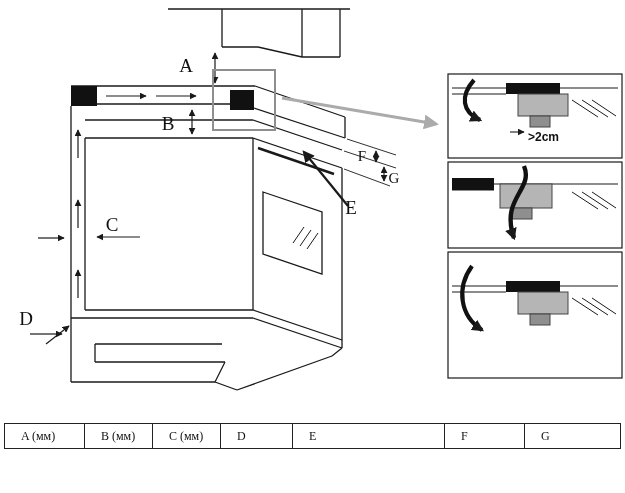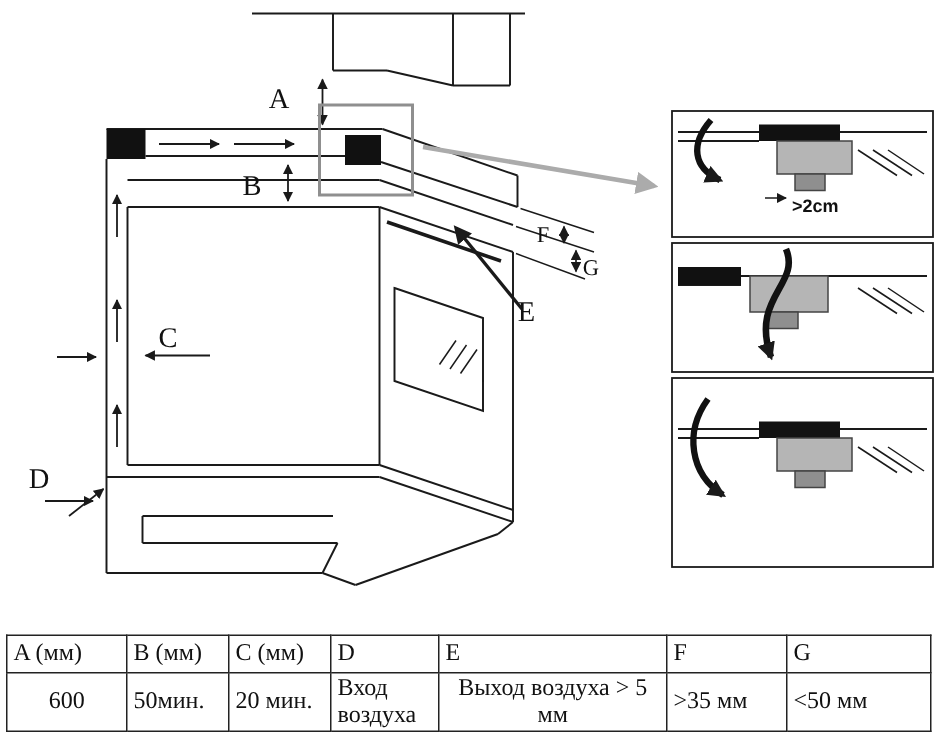--- a/index.html
+++ b/index.html
@@ -5,21 +5,21 @@
   html,body{margin:0;padding:0;background:#fff;}
   #page{position:relative;width:625px;height:493px;background:#fff;overflow:hidden;
         font-family:"Liberation Serif",serif;color:#111;}
   svg{display:block;}
   svg text{font-family:"Liberation Serif",serif;fill:#111;}
   .lbl-big{font-size:19px;}
   .lbl-sm{font-size:15px;}
   .gap-lbl{font-family:"Liberation Sans",sans-serif;font-size:12px;font-weight:bold;}
   table.dims{border-collapse:collapse;margin:3px 0 0 4px;width:616px;table-layout:fixed;}
   table.dims th,table.dims td{border:1px solid #222;font-family:"Liberation Serif",serif;
-        font-size:16px;font-weight:normal;text-align:left;padding:1px 4px;vertical-align:middle;
+        font-size:12px;font-weight:normal;text-align:left;padding:1px 16px;vertical-align:middle;
         overflow:hidden;}
   table.dims tr.hdr{height:25px;}
   table.dims tr.vals{height:34px;}
   .c-center{text-align:center !important;}
 </style>
 </head>
 <body>
 
 <div id="page">
 
@@ -214,25 +214,16 @@
   <tbody>
         <tr class="hdr">
     <th>A (мм)</th>
     <th>B (мм)</th>
     <th>C (мм)</th>
     <th>D</th>
     <th>E</th>
     <th>F</th>
     <th>G</th>
   </tr>
-  <tr class="vals">
-    <td class="c-center">600</td>
-    <td>50мин.</td>
-    <td>20 мин.</td>
-    <td>Вход воздуха</td>
-    <td class="c-center">Выход воздуха &gt; 5 мм</td>
-    <td>&gt;35 мм</td>
-    <td>&lt;50 мм</td>
-  </tr>
 </tbody>
     </table>
 
 </div>
 
 </body></html>

